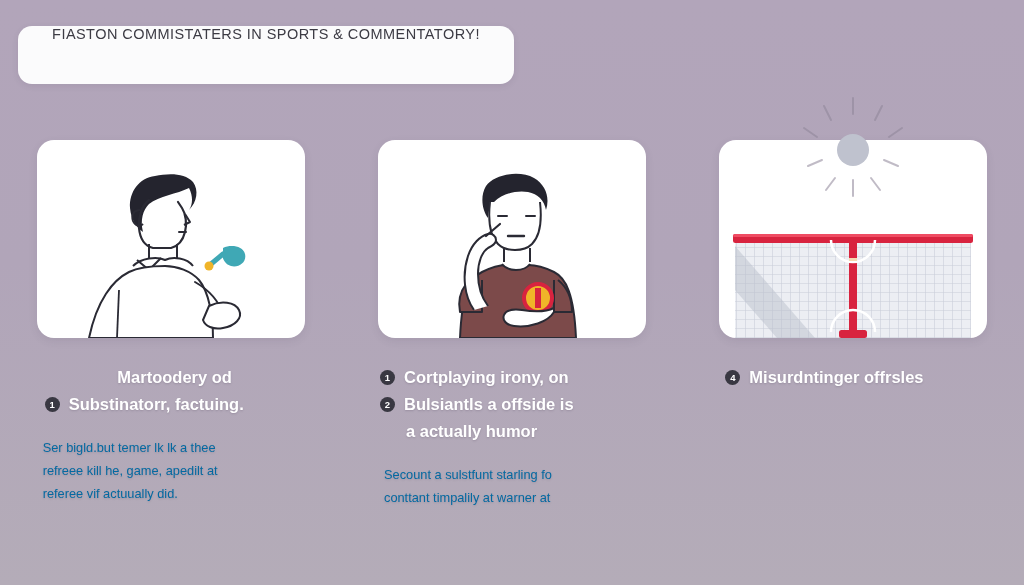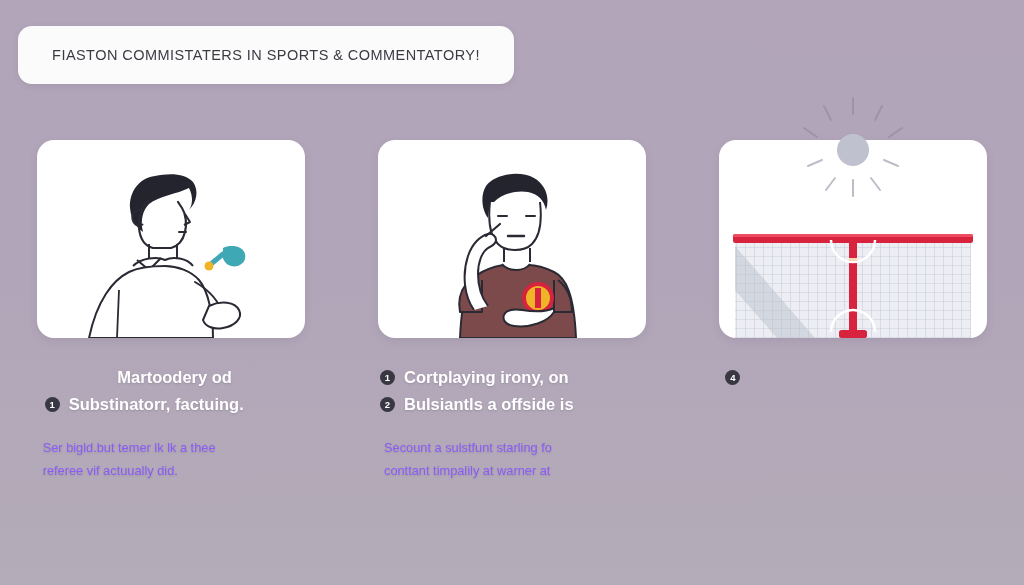--- a/index.html
+++ b/index.html
@@ -21,21 +21,20 @@
   
   .header-pill {
     position: absolute;
     left: 18px;
     top: 26px;
     width: 496px;
     height: 58px;
     background: #fbfbfc;
     border-radius: 14px;
     display: flex;
-    align-items: center;
     justify-content: center;
     box-shadow: 0 2px 6px rgba(70,55,85,0.10);
   }
   .header-title {
     font-size: 14.5px;
     font-weight: 500;
     letter-spacing: 0.45px;
     color: #3c3b44;
     white-space: nowrap;
   }
@@ -92,21 +91,21 @@
     font-weight: 700;
     line-height: 15px;
     text-align: center;
     margin-right: 9px;
     margin-top: 6px;
   }
 
   .body-text {
     margin-top: 18px;
     width: 268px;
-    color: #8b5cf6;
+    color: #0369a1;
     font-size: 12.8px;
     line-height: 23px;
     font-weight: 400;
     text-shadow: 0 1px 2px rgba(90,78,100,0.22);
   }
   .body-line { white-space: nowrap; }
 
   .col1 .heading { padding-left: 8px; }
   .col1 .body-text { padding-left: 6px; }
   .col2 .heading { padding-left: 2px; }
@@ -177,20 +176,21 @@
         <span>Martoodery od</span>
       </div>
       <div class="hline">
         <span class="badge">1</span>
         <span>Substinatorr, factuing.</span>
       </div>
     </div>
 
     <div class="body-text">
       <div class="body-line">Ser bigld.but temer lk lk a thee</div>
+      <div class="body-line">refreee kill he, game, apedilt at</div>
       <div class="body-line">referee vif actuually did.</div>
     </div>
   </div>
 
   <div class="column col2">
 
     <div class="card">
       <svg width="268" height="198" viewBox="0 0 268 198">
 
         <path d="M108 46 C116 34 142 30 156 38 C168 45 172 58 168 70 C166 60 160 54 150 52 C138 50 124 54 116 62 C112 66 110 72 110 78 C104 70 102 56 108 46 Z" fill="#24242e"></path>
@@ -223,20 +223,23 @@
     </div>
 
     <div class="heading">
       <div class="hline">
         <span class="badge">1</span>
         <span>Cortplaying irony, on</span>
       </div>
       <div class="hline">
         <span class="badge">2</span>
         <span>Bulsiantls a offside is</span>
+      </div>
+      <div class="hline indent">
+        <span>a actually humor</span>
       </div>
     </div>
 
     <div class="body-text">
       <div class="body-line">Secount a sulstfunt starling fo</div>
       <div class="body-line">conttant timpalily at warner at</div>
     </div>
   </div>
 
   <div class="column col3">
@@ -281,19 +284,20 @@
         <path d="M112 100 A22 22 0 0 0 156 100" fill="none" stroke="#ffffff" stroke-width="2.5"></path>
         <path d="M112 192 A22 22 0 0 1 156 192" fill="none" stroke="#ffffff" stroke-width="2.5"></path>
 
         <rect x="130" y="118" width="8" height="3" fill="#f6d7b0"></rect>
       </svg>
     </div>
 
     <div class="heading">
       <div class="hline">
         <span class="badge">4</span>
+        <span>Misurdntinger offrsles</span>
       </div>
       <div class="hline">&nbsp;</div>
     </div>
 
   </div>
 
 </div>
 
 </body></html>

